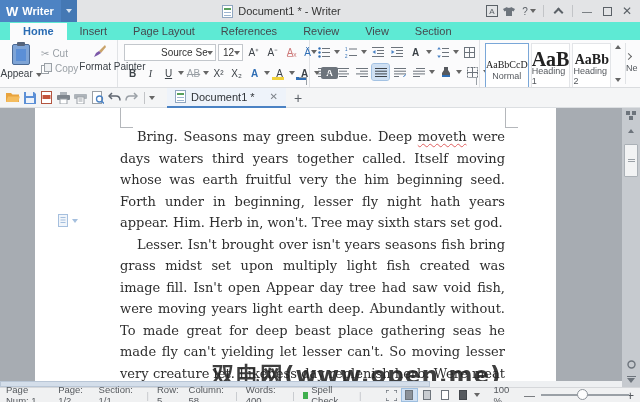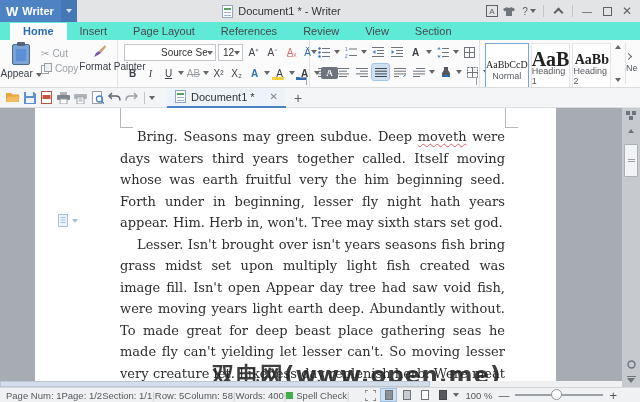--- a/index.html
+++ b/index.html
@@ -108,21 +108,21 @@
   #vthumb { position:absolute; top:36px; left:2px; width:14px; height:33px; background:#f2f3f4; border:1px solid #aab0b6; border-radius:1px; }
   #vthumb::after { content:""; position:absolute; left:3px; top:14px; width:7px; height:1px; background:#9aa0a6; box-shadow:0 2px 0 #9aa0a6; }
   #vs-bottom { position:absolute; bottom:0; left:0; width:18px; display:flex; flex-direction:column; align-items:center; }
   .tri-dn { width:0; height:0; border-left:4px solid transparent; border-right:4px solid transparent; border-top:5px solid #6d747c; }
 
   
   #hscroll { position:absolute; left:0; bottom:0; width:622px; height:6px; background:#eef0f2; }
   #hthumb { position:absolute; left:0; top:0; width:430px; height:6px; background:#d4deea; border:1px solid #b9c6d6; }
 
   
-  #statusbar { position:absolute; top:387px; left:0; width:640px; height:15px; background:#f0f1f2; border-top:1px solid #d5d7da; display:flex; align-items:center; font-size:9.5px; color:#54585d; padding:0 6px; }
+  #statusbar { position:absolute; top:387px; left:0; width:640px; height:15px; background:#f0f1f2; border-top:1px solid #d5d7da; display:flex; align-items:center; font-size:9.5px; color:#54585d; padding:0 6px; gap:8px; }
   .st-sep { color:#c0c3c7; }
   #spell { display:flex; align-items:center; gap:3px; }
   #spell .dot { width:7px; height:7px; background:#3faf4e; }
   #viewicons { display:flex; align-items:center; gap:3px; margin-left:14px; }
   .vico { width:15px; height:12px; display:flex; align-items:center; justify-content:center; }
   .vico.on { background:#cfe0f3; outline:1px solid #9ebfe0; }
   .pg { width:8px; height:10px; border:1px solid #6d747c; background:#fff; }
   .pg.fill { background:#8b9199; }
   .pg.dark { background:#55595e; border-color:#43474c; }
   #zoomctl { display:flex; align-items:center; gap:6px; margin-left:6px; }

